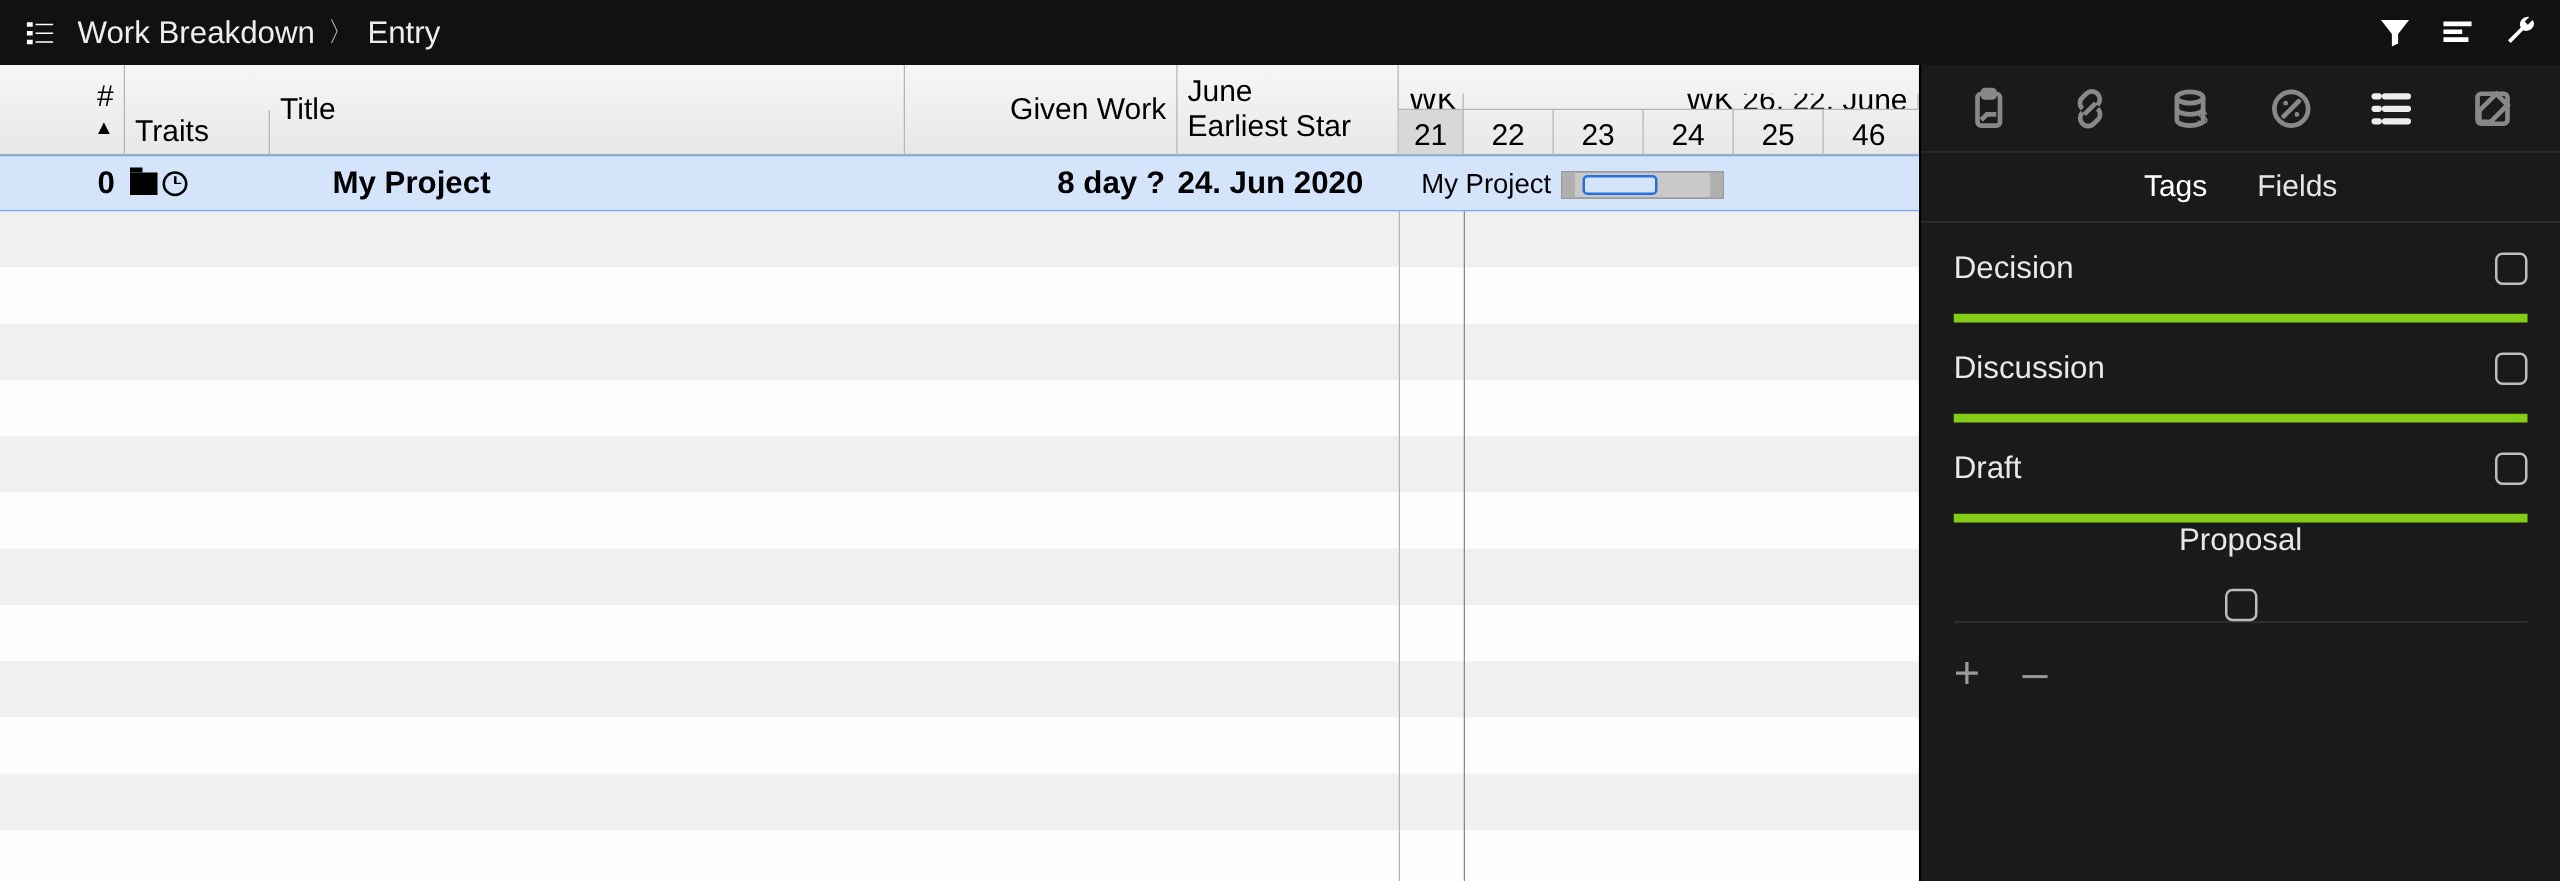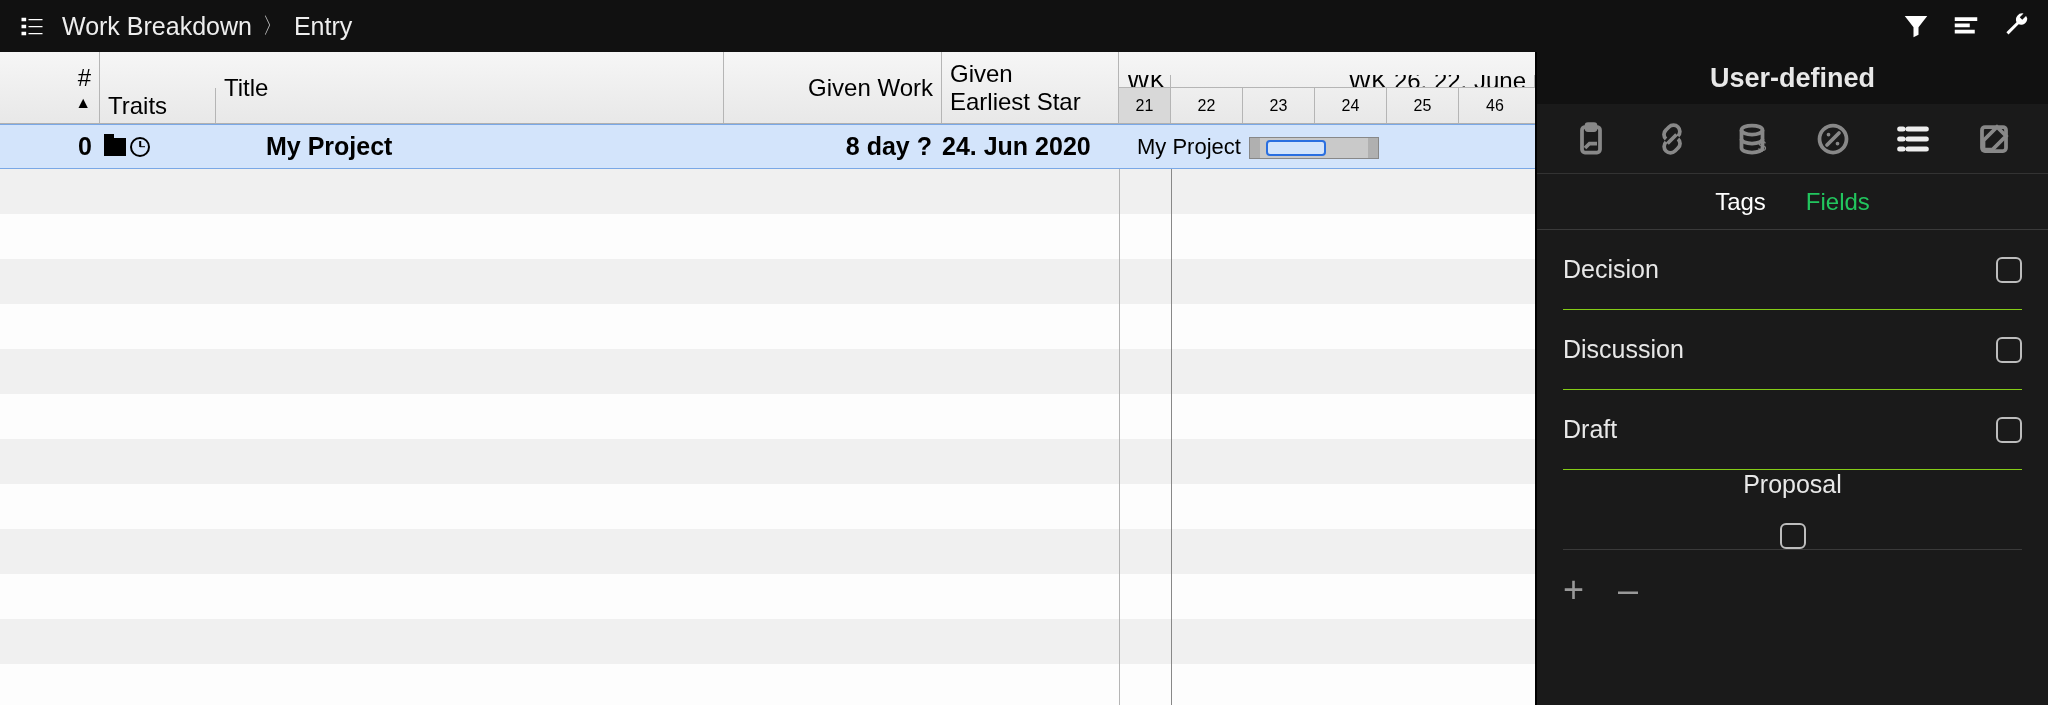--- a/index.html
+++ b/index.html
@@ -69,22 +69,22 @@
     justify-content:flex-end;
     padding:0 8px;
     font-size:24px;
     overflow:hidden;
     margin-top:23px;
   }
   .gantt-head .day-row { height:36px; display:flex; }
   .gantt-head .day-cell {
     width:72px;
     border-right:1px solid #b5b5b5;
-    display:flex; align-items:center; justify-content:center;
-    font-size:16px;
+    display:flex; align-items:flex-end; justify-content:center;
+    font-size:24px;
   }
   .gantt-head .day-cell.current { background:#d8d8d8; }
 
   
   .rows { flex:1; position:relative; }
   .row-stripe { height:45px; }
   .row-stripe:nth-child(odd){ background:#fdfdfd; }
   .row-stripe:nth-child(even){ background:#f0f0f0; }
 
   .data-row {
@@ -146,27 +146,27 @@
   }
   .inspector .icon-row .i {
     width:50px; height:50px; display:flex; align-items:center; justify-content:center;
   }
   .inspector .icon-row svg { stroke:#888; fill:none; stroke-width:2.5; }
 
   .inspector .tabs {
     height:56px; display:flex; gap:40px; align-items:center; justify-content:center;
     font-size:24px; border-bottom:1px solid #3a3a3a;
   }
-  .inspector .tabs .tab { color:#22c55e; cursor:pointer; }
+  .inspector .tabs .tab { color:#e5e5e5; cursor:pointer; }
   .inspector .tabs .tab.active { color:#fff; }
 
   .inspector .list { padding:0 26px; }
   .inspector .list .item {
     height:80px; display:flex; align-items:center; justify-content:space-between;
-    border-bottom:1px solid #84cc16;
+    border-bottom:7px solid #84cc16;
     font-size:25px;
   }
   .inspector .list .item:last-of-type { border-bottom:1px solid #3a3a3a;flex-direction:column; }
   .inspector .chk {
     width:26px; height:26px; border:2.5px solid #bdbdbd; border-radius:6px;
   }
   .inspector .add-remove {
     display:flex; gap:34px; padding:22px 26px; font-size:36px; color:#999;
   }
   .inspector .add-remove span { line-height:1; cursor:pointer; }
@@ -224,21 +224,21 @@
       <div class="col col-traits">
         <span>Traits</span>
       </div>
       <div class="col col-title">
         <span>Title</span>
       </div>
       <div class="col col-work">
         <span>Given Work</span>
       </div>
       <div class="col col-start">
-        <span>Given</span>
+        <span>June</span>
         <span>Earliest Star</span>
       </div>
 
       <div class="gantt-head">
         <div class="wk-row">
           <div class="wk-cell" style="width:52px;justify-content:flex-start;">
             <span>WK</span>
           </div>
           <div class="wk-cell" style="flex:1">
             <span>WK 26, 22. June</span>
@@ -300,21 +300,20 @@
             <div class="handle l"></div>
             <div class="inner"></div>
             <div class="handle r"></div>
           </div>
         </div>
       </div>
     </div>
   </div>
 
   <div class="inspector">
-    <div class="title">User-defined</div>
 
     <div class="icon-row">
       <span class="i">
           <svg viewBox="0 0 24 24" width="36" height="36">
             <rect x="6" y="4" width="12" height="17" rx="2"></rect>
             <rect x="9" y="2" width="6" height="4" rx="1"></rect>
             <path d="M8 18l3-3 5 0"></path>
           </svg>
         </span>
       <span class="i">

